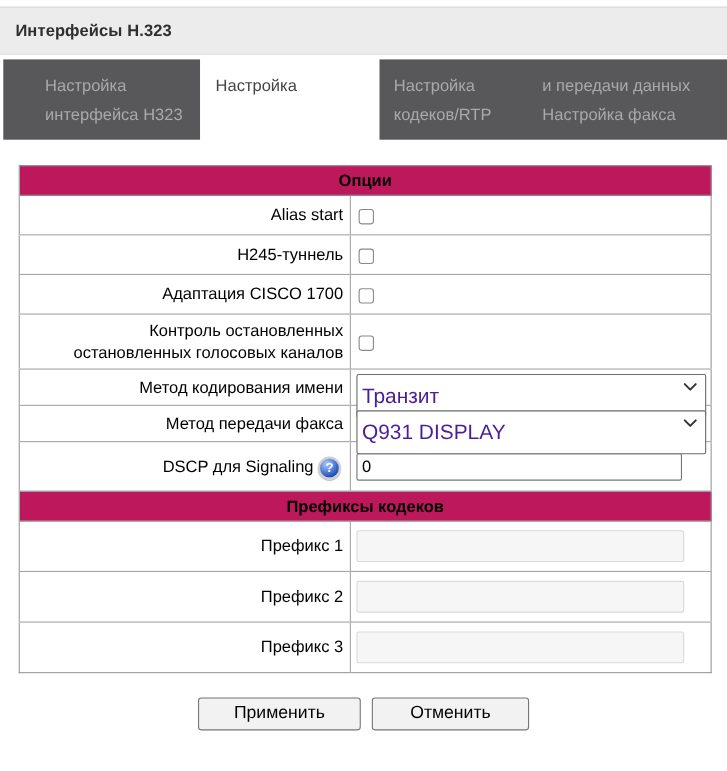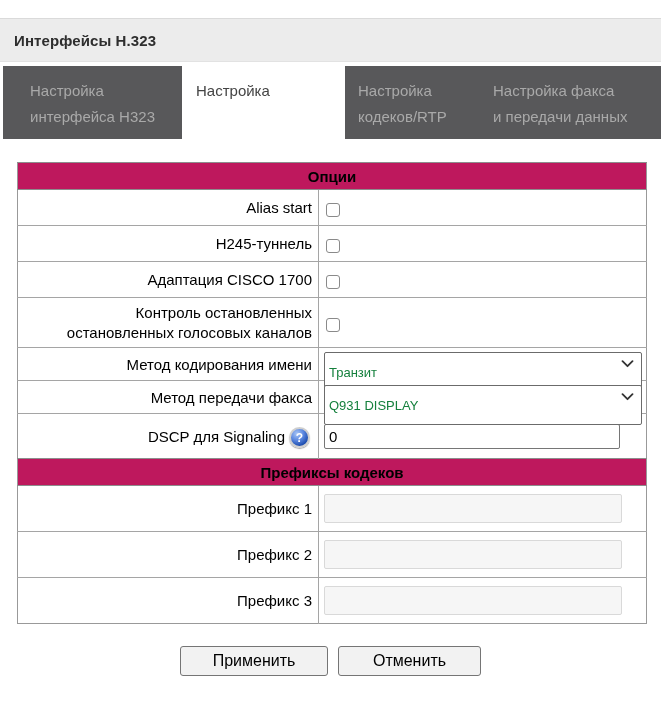--- a/index.html
+++ b/index.html
@@ -12,21 +12,21 @@
   .page {
     position: relative;
     width: 661px;
     height: 701px;
     background: #ffffff;
     overflow: hidden;
   }
 
   
   .titlebar {
-    margin-top: 18px;
+    margin-top: 6px;
     height: 44px;
     background: #ececec;
     border-top: 1px solid #dadada;
     border-bottom: 1px solid #e2e2e2;
     display: flex;
     align-items: center;
     padding-left: 14px;
     box-sizing: border-box;
   }
   .titlebar h1 {
@@ -42,21 +42,21 @@
     margin-left: 3px;
     margin-top: 4px;
     height: 73px;
     display: flex;
   }
   .tab {
     background: #58585a;
     color: #a9a9a9;
     font-size: 15px;
     line-height: 26px;
-    padding: 12px 0 0 27px;
+    padding: 12px 0 0 38px;
     box-sizing: border-box;
     cursor: pointer;
   }
   .tab.t1 { width: 179px; }
   .tab.t2 { width: 163px; padding-left: 14px; }
   .tab.t3 { width: 135px; padding-left: 13px; }
   .tab.t4 { width: 181px; padding-left: 13px; }
   .tab.active {
     background: #ffffff;
     color: #444444;
@@ -148,22 +148,22 @@
   }
   .select-wrap select {
     appearance: none;
     -webkit-appearance: none;
     width: 100%;
     height: 40px;
     border: 1px solid #6b6b6b;
     border-radius: 2px;
     background: #ffffff;
     font-family: "Liberation Sans", sans-serif;
-    font-size: 13px;
-    color: #15803d;
+    font-size: 19px;
+    color: #4c1d95;
     padding: 0 24px 0 4px;
     cursor: pointer;
   }
   .select-wrap .chev {
     position: absolute;
     right: 8px;
     top: 8px;
     pointer-events: none;
   }
 
@@ -220,22 +220,22 @@
       <div>интерфейса H323</div>
     </div>
     <div class="tab t2 active">
       <div>Настройка</div>
     </div>
     <div class="tab t3">
       <div>Настройка</div>
       <div>кодеков/RTP</div>
     </div>
     <div class="tab t4">
+      <div>и передачи данных</div>
       <div>Настройка факса</div>
-      <div>и передачи данных</div>
     </div>
   </div>
 
   <table class="opts">
     <tbody>
         <tr>
       <td class="section-header" colspan="2">Опции</td>
     </tr>
 
 

